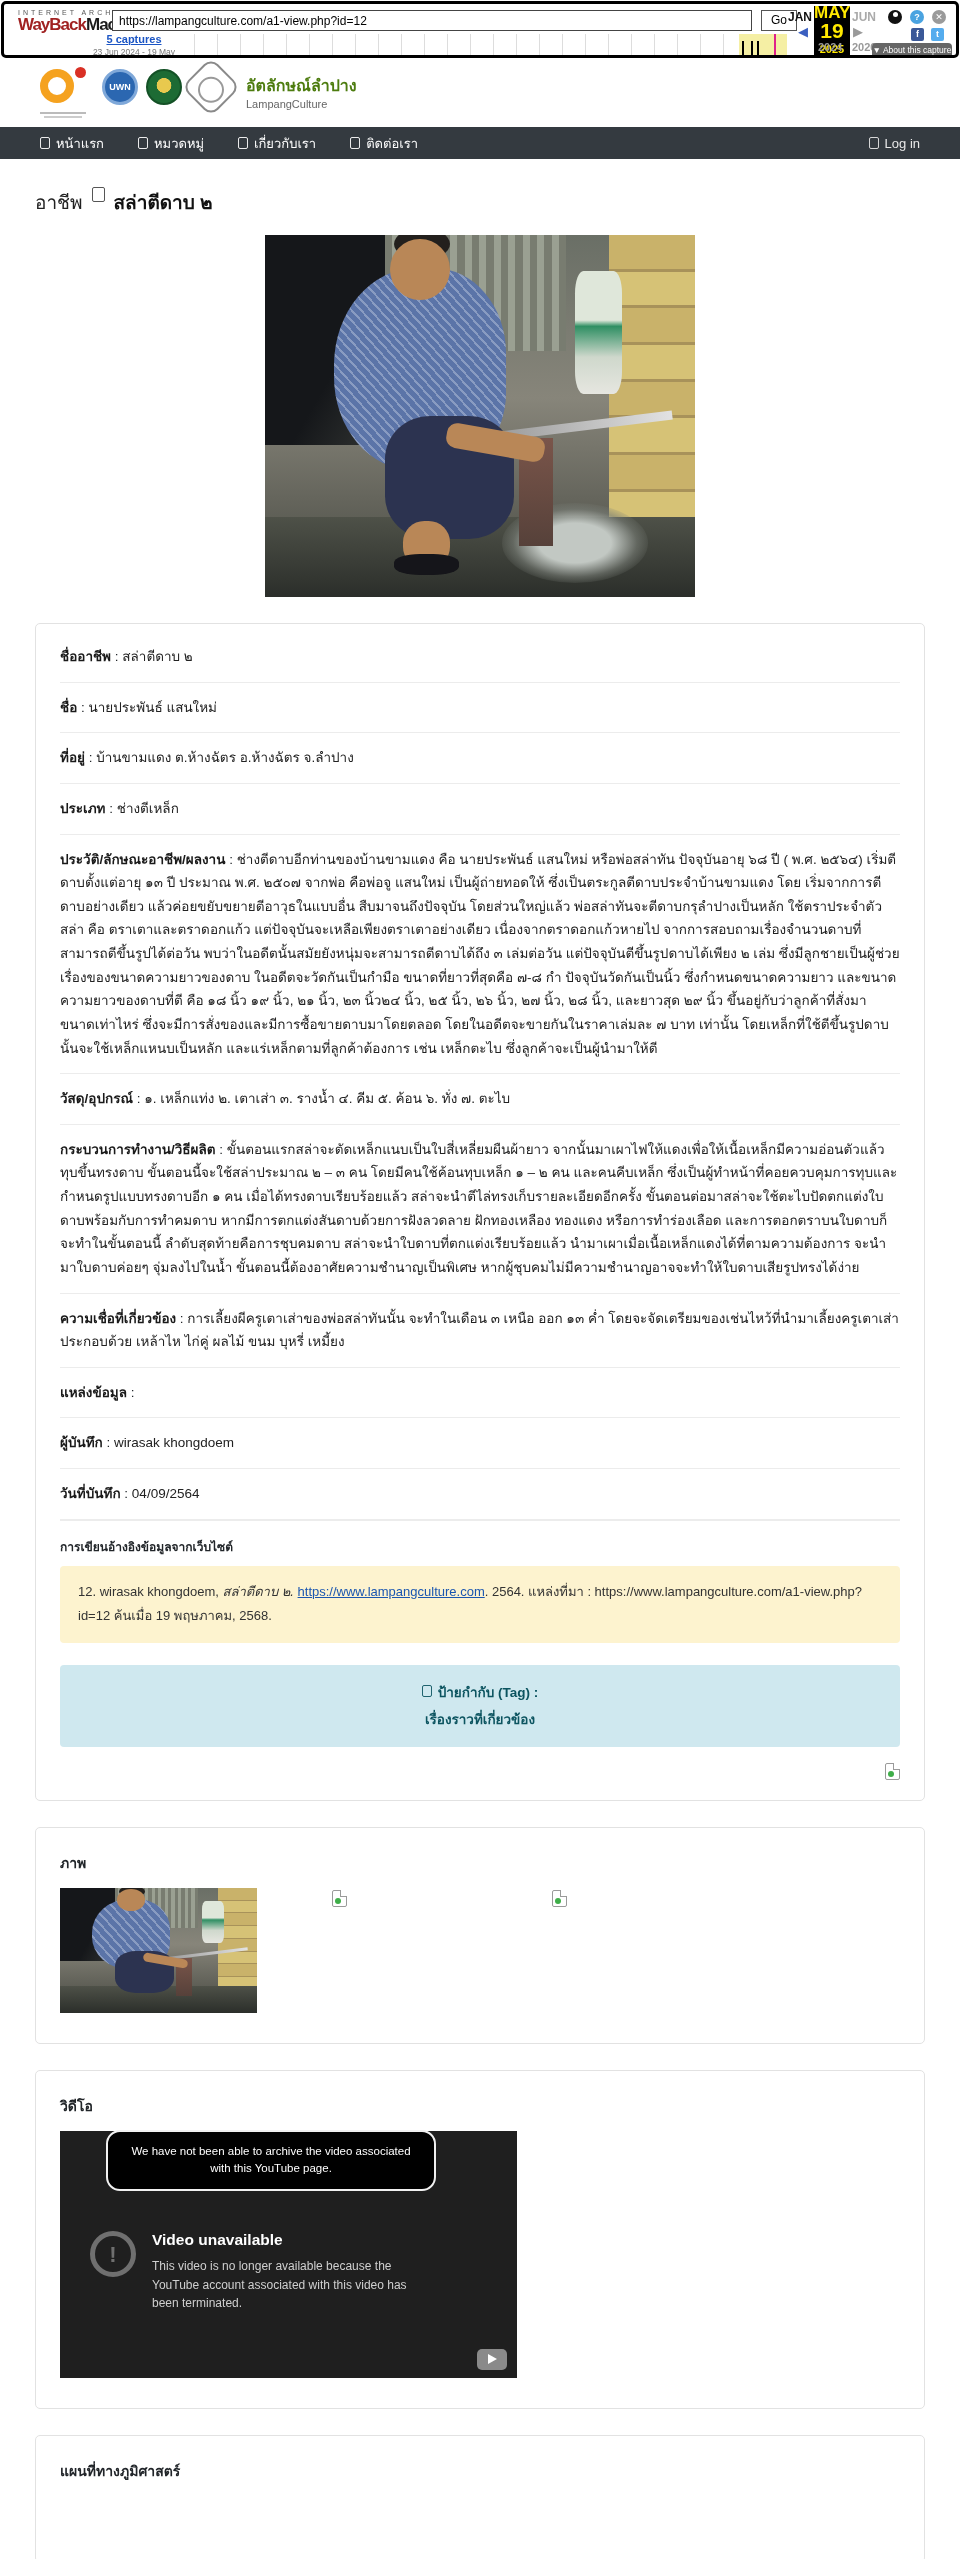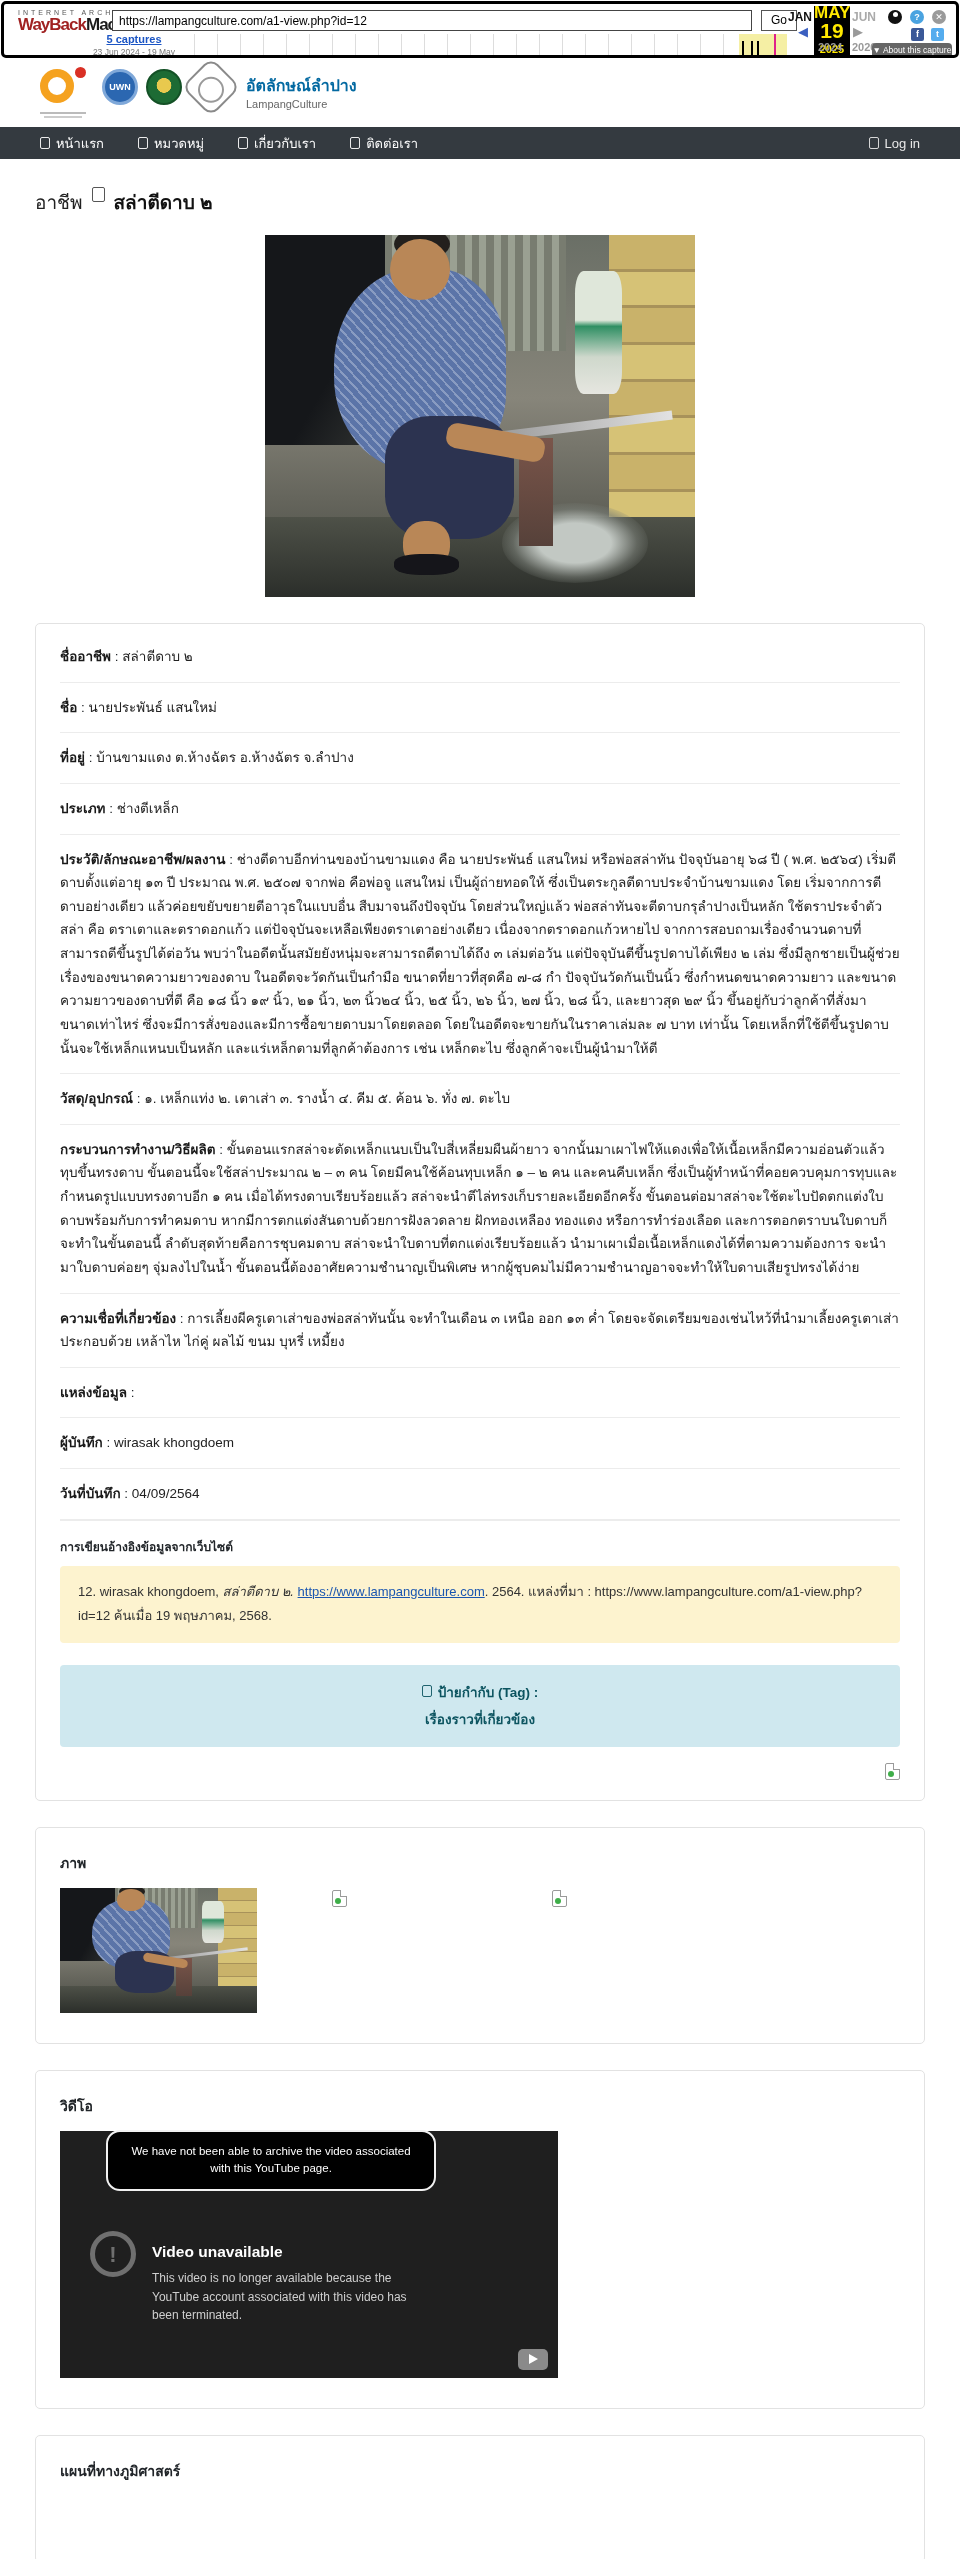--- a/index.html
+++ b/index.html
@@ -50,21 +50,21 @@
   .logo-60 { position:absolute; left:40px; top:10px; width:46px; height:38px; }
   .logo-60 .ring { width:34px; height:34px; border:8px solid #f5a21f; border-radius:50%; }
   .logo-60 .dot { position:absolute; right:0; top:-2px; width:11px; height:11px; background:#d93025; border-radius:50%; }
   .logo-60 .tl { position:absolute; left:0; bottom:-7px; width:46px; height:2px; background:#bbb; }
   .logo-60 .tl2 { position:absolute; left:4px; bottom:-11px; width:38px; height:2px; background:#ccc; }
   .logo-uwn { position:absolute; left:102px; top:10px; width:36px; height:36px; border-radius:50%; background:#2b67b1; border:3px solid #7fa8d9; color:#fff; font-size:9px; font-weight:bold; text-align:center; line-height:30px; }
   .logo-crest { position:absolute; left:146px; top:10px; width:36px; height:36px; border-radius:50%; background:radial-gradient(circle at 50% 45%, #e8c94e 0 30%, #1d6b34 32% 100%); border:2px solid #14512６; border:2px solid #145126; }
   .logo-seal { position:absolute; left:190px; top:7px; width:42px; height:42px; border:2px solid #8a8a8a; border-radius:10px; transform:rotate(45deg); background:#fff; }
   .logo-seal::after { content:""; position:absolute; left:8px; top:8px; width:22px; height:22px; border:2px solid #9a9a9a; border-radius:50%; }
   .site-title { position:absolute; left:246px; top:14px; }
-  .site-title .th { font-size:16px; font-weight:bold; color:#0369a1; }
+  .site-title .th { font-size:16px; font-weight:bold; color:#4d7c0f; }
   .site-title .en { font-size:11px; color:#666; }
 
   
   .navbar { height:32px; background:#343a40; display:flex; align-items:center; padding:0 40px; font-size:13px; }
   .navbar a { color:#fff; text-decoration:none; margin-right:34px; display:flex; align-items:center; cursor:pointer; }
   .navbar .spacer { flex:1; }
   .navbar .login { margin-right:0; color:#e8e8e8; }
   .gbox { display:inline-block; width:10px; height:12px; border:1.5px solid currentColor; border-radius:2px; margin-right:6px; opacity:.9; flex:none; }
 
   
@@ -113,25 +113,25 @@
   .broken-img::before { content:""; position:absolute; right:-1px; top:-1px; width:6px; height:6px; background:#fff; border-left:1px solid #9a9a9a; border-bottom:1px solid #9a9a9a; }
   .broken-img::after { content:""; position:absolute; left:2px; bottom:2px; width:6px; height:6px; border-radius:50%; background:#3fae49; }
 
   .section-head { font-weight:bold; font-size:14px; padding:16px 0 14px; }
   .thumb-row { display:flex; align-items:flex-start; padding-bottom:22px; }
   .thumb { width:197px; height:125px; flex:none; cursor:pointer; }
   .thumb-row .broken-img.b1 { margin-left:75px; margin-top:2px; }
   .thumb-row .broken-img.b2 { margin-left:205px; margin-top:2px; }
 
   
-  .video-player { position:relative; width:498px; height:247px; background:#1f1f1f; margin-bottom:22px; }
+  .video-player { position:relative; width:457px; height:247px; background:#1f1f1f; margin-bottom:22px; }
   .yt-tooltip { position:absolute; left:46px; top:-1px; width:330px; background:#000; border:2px solid #f1f1f1; border-radius:14px; color:#fff; font-size:11.5px; text-align:center; padding:11px 20px; line-height:1.5; }
   .vu-row { position:absolute; left:30px; top:100px; display:flex; gap:16px; }
   .vu-icon { width:46px; height:46px; border:5px solid #6f6f6f; border-radius:50%; color:#6f6f6f; font-size:22px; font-weight:bold; text-align:center; line-height:38px; flex:none; }
-  .vu-title { color:#fff; font-size:15.5px; font-weight:bold; margin-bottom:8px;margin-top:12px; }
+  .vu-title { color:#fff; font-size:15.5px; font-weight:bold; margin-bottom:8px; }
   .vu-msg { color:#cfcfcf; font-size:12px; width:275px; line-height:1.55; }
   .yt-play { position:absolute; right:10px; bottom:8px; width:30px; height:21px; background:#8a8a8a; border-radius:5px; cursor:pointer; }
   .yt-play::after { content:""; position:absolute; left:11px; top:5px; border-left:9px solid #fff; border-top:5.5px solid transparent; border-bottom:5.5px solid transparent; }
 
   .map-card-space { height:58px; }
 </style>
 </head>
 <body>
 
 <div class="wb">

